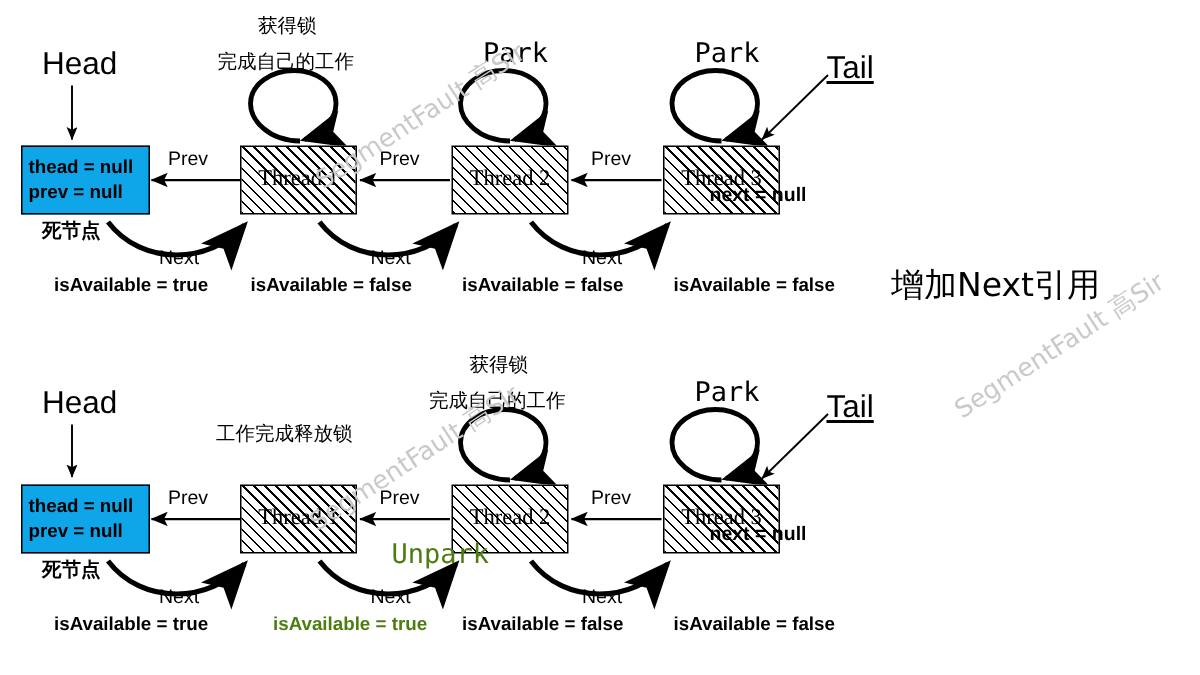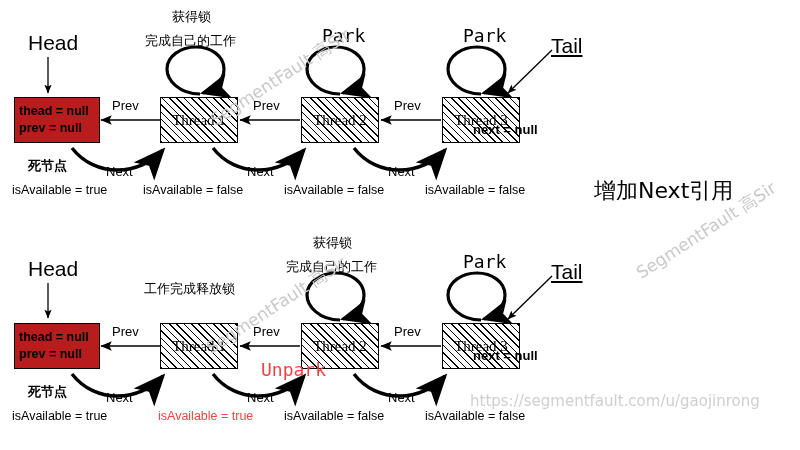--- a/index.html
+++ b/index.html
@@ -16,30 +16,30 @@
 
   
   .txt{position:absolute;white-space:nowrap;color:#000;line-height:1;}
   .t-head{font-size:21px;}
   .t-tail{font-size:21px;text-decoration:underline;}
   .t-cn{font-size:13px;font-family:Liberation Serif, serif;}
   .t-cnbig{font-size:22px;font-family:"DejaVu Sans","Liberation Sans",sans-serif;}
   .t-mono{font-size:18px;font-family:"DejaVu Sans Mono","Liberation Mono",monospace;}
   .t-prev{font-size:13px;}
   .t-next{font-size:13px;}
-  .t-avail{font-size:12.5px;font-weight:normal;}
-  .t-node{font-size:13px;font-weight:bold;margin-top:12px;}
+  .t-avail{font-size:12.5px;font-weight:bold;margin-left:24px;}
+  .t-node{font-size:13px;font-weight:bold;}
   .t-nextnull{font-size:13px;font-weight:bold;}
-  .blue{color:#ef4444;padding-left:18px;}
+  .blue{color:#4d7c0f;padding-left:18px;}
 
   
   .headbox{
     position:absolute;
     border:1.6px solid #000;
-    background:#b91c1c;
+    background:#0ea5e9;
     box-sizing:border-box;
   }
   .headbox .l1,.headbox .l2{
     position:absolute;left:4px;font-size:12.5px;font-weight:bold;color:#000;white-space:nowrap;
   }
   .headbox .l1{top:6px;}
   .headbox .l2{top:23px;}
 
   
   .tbox{
@@ -210,15 +210,14 @@
   <div class="txt t-nextnull" style="left:473px;top:349px;">next = null</div>
 
   <div class="txt t-avail" style="left:12px;top:410px;">isAvailable = true</div>
   <div class="txt t-avail blue" style="left:140px;top:410px;">isAvailable = true</div>
   <div class="txt t-avail" style="left:284px;top:410px;">isAvailable = false</div>
   <div class="txt t-avail" style="left:425px;top:410px;">isAvailable = false</div>
 
   <div class="wm" style="left:206px;top:112px;">SegmentFault 高Sir</div>
   <div class="wm" style="left:632px;top:265px;">SegmentFault 高Sir</div>
   <div class="wm" style="left:202px;top:340px;">SegmentFault 高Sir</div>
-  <div class="wm-url" style="left:470px;top:392px;">https://segmentfault.com/u/gaojinrong</div>
 
 </div>
 
 </body></html>

